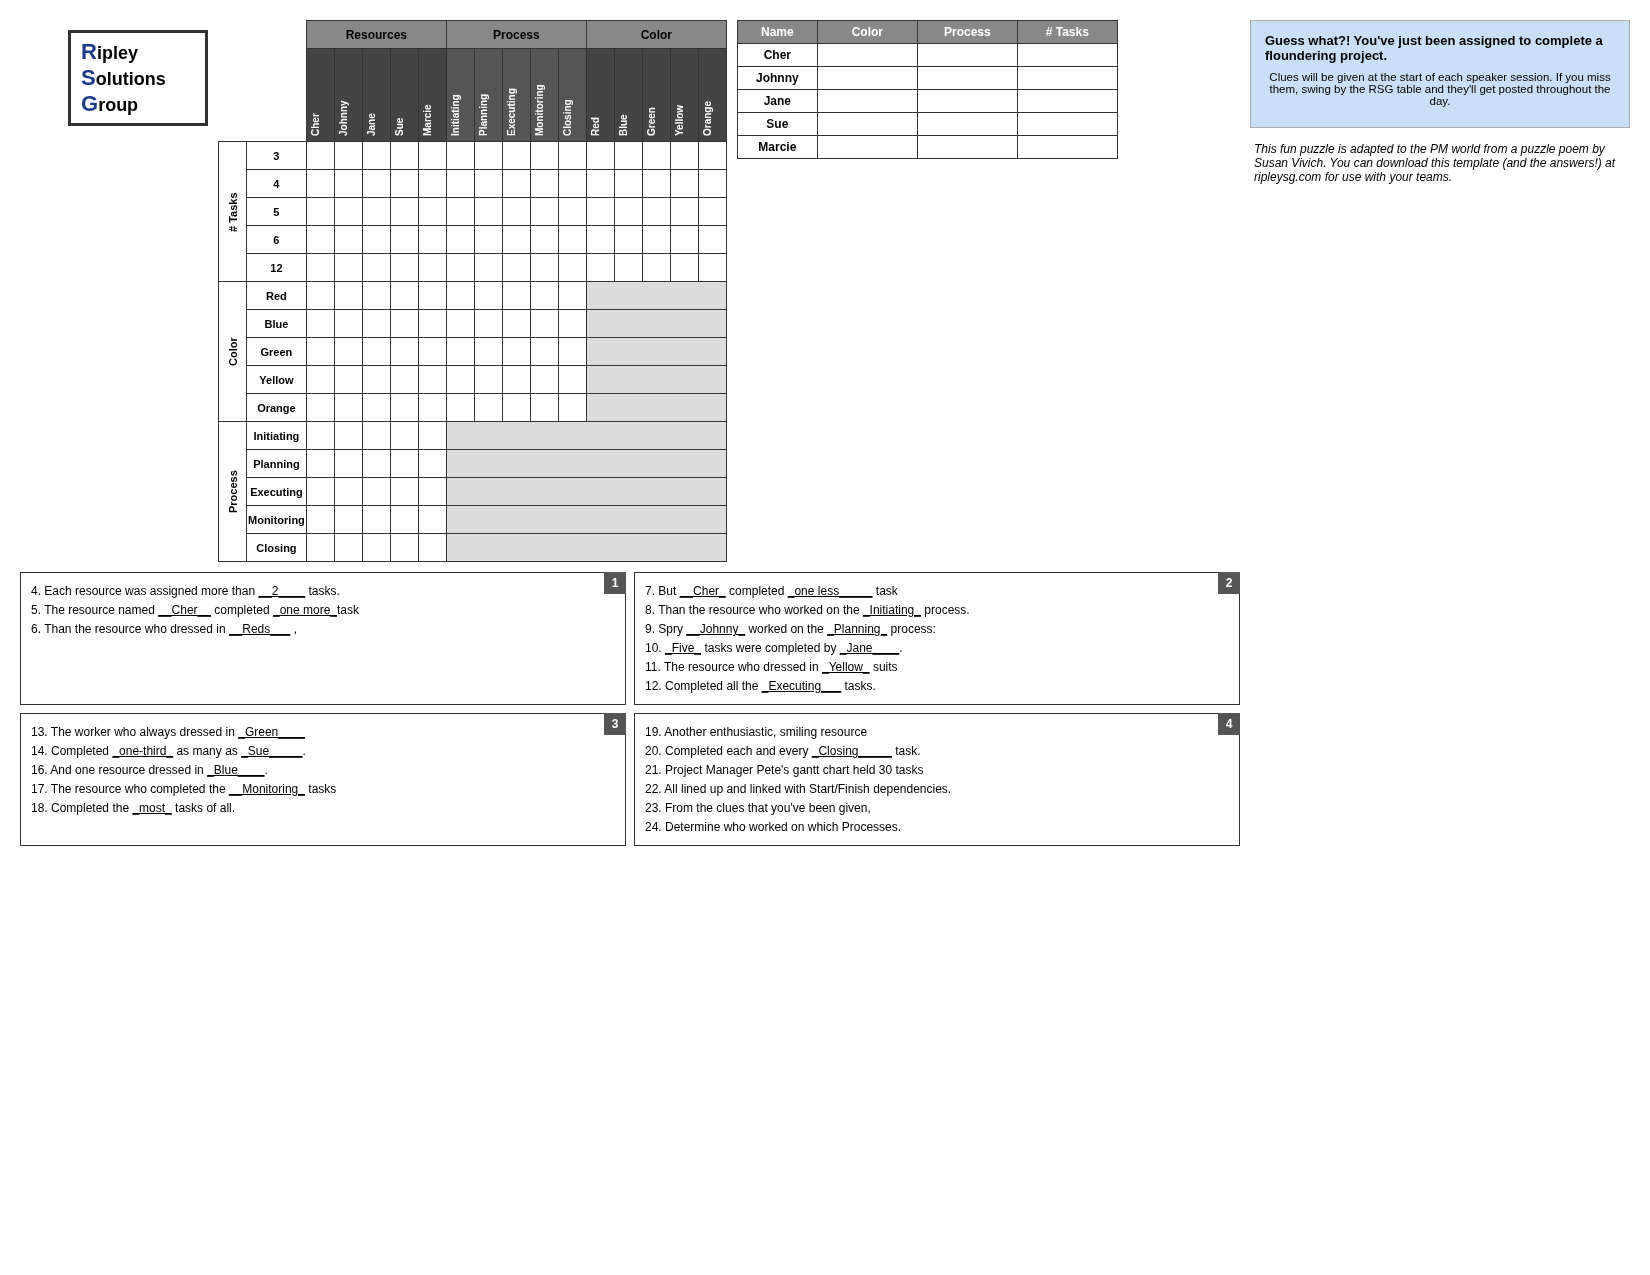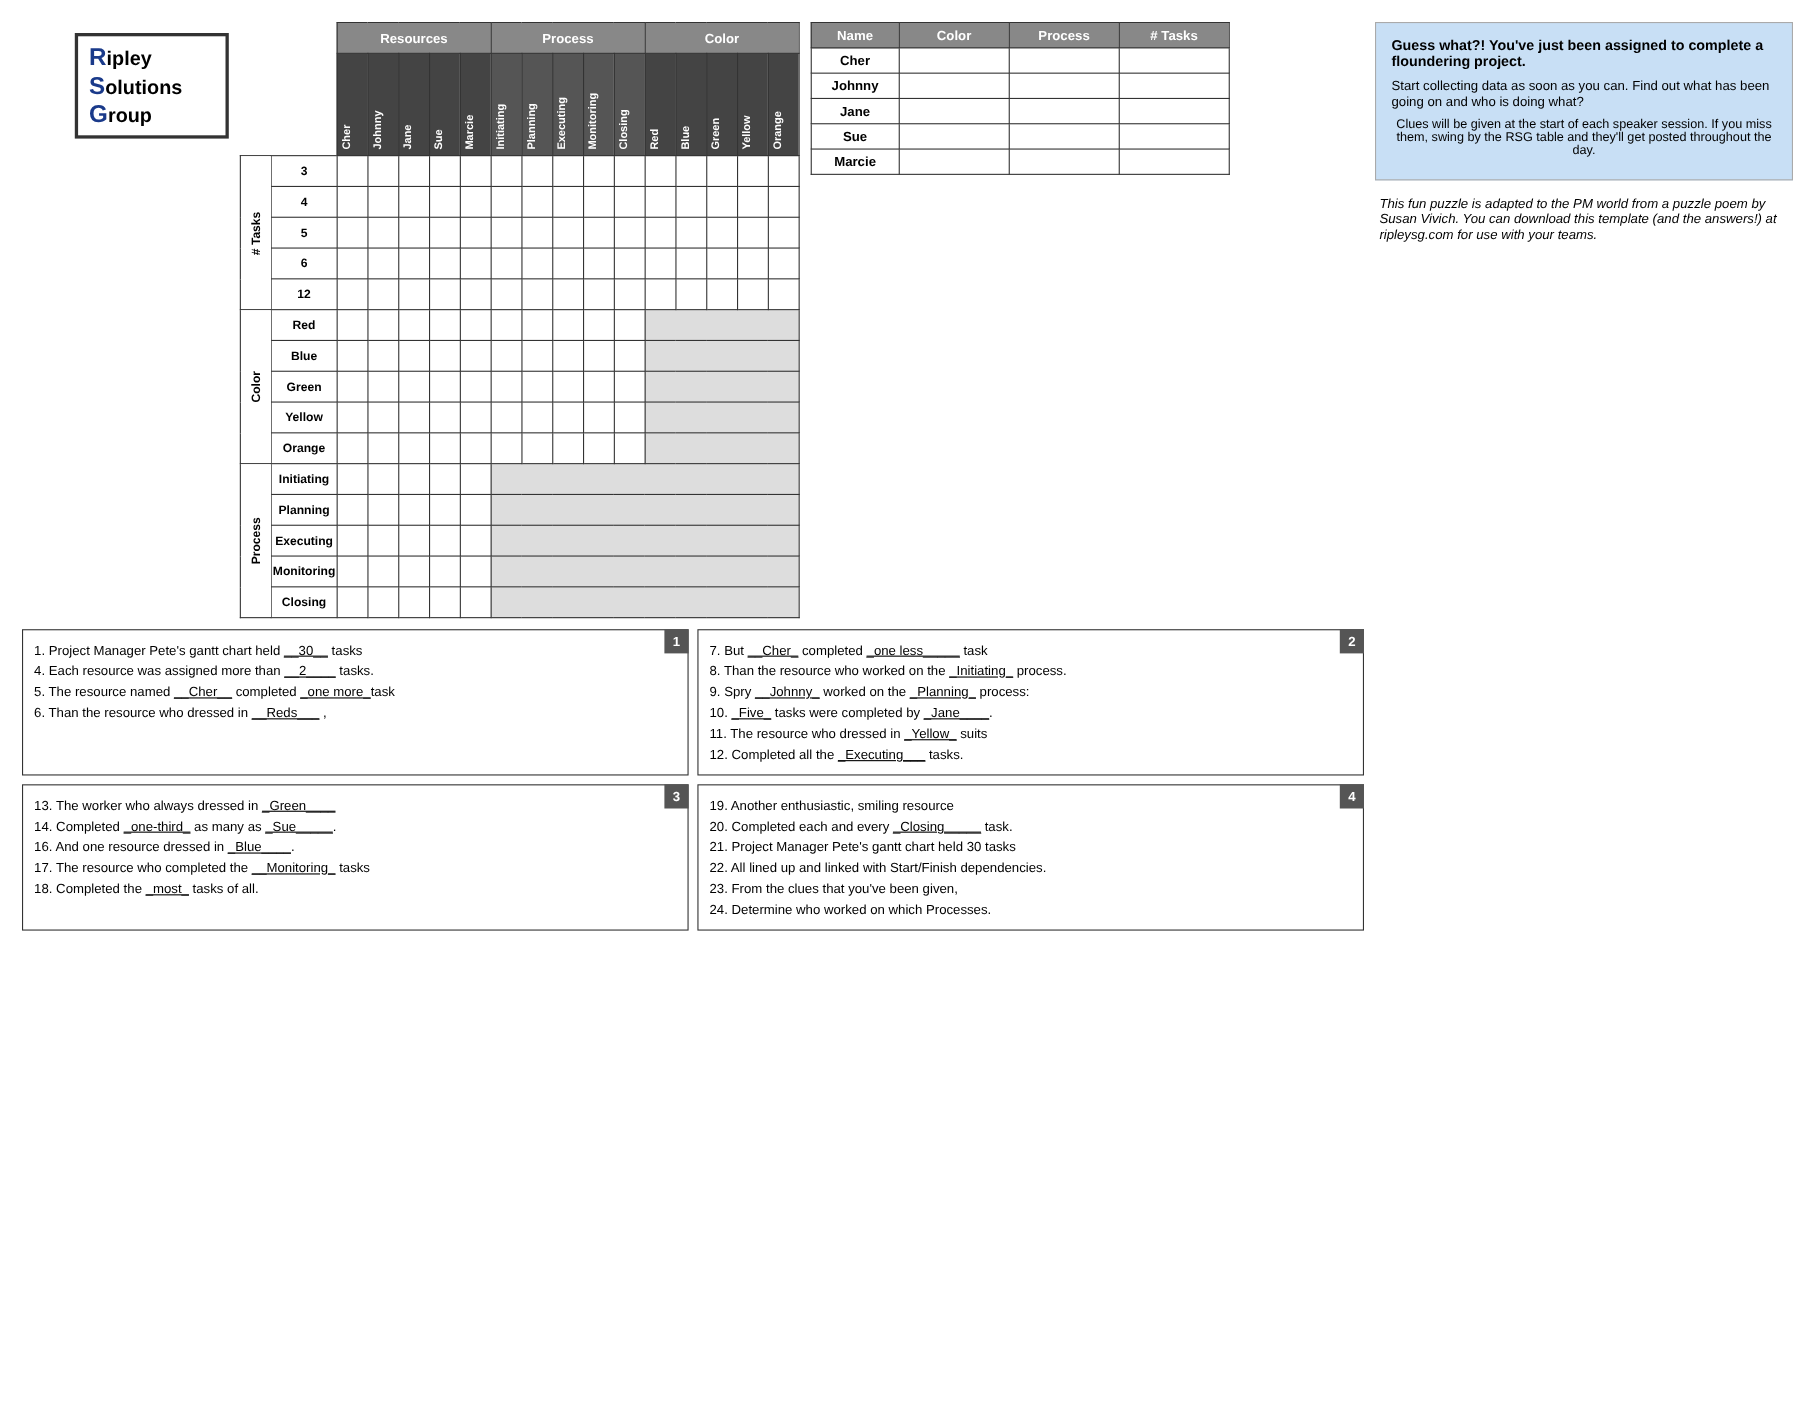--- a/index.html
+++ b/index.html
@@ -82,21 +82,21 @@
     .header-row-color {
       background: #444;
       color: white;
     }
     .top-group-header {
       font-weight: bold;
       font-size: 12px;
       text-align: center;
       border: 1.5px solid #333;
       background: #888;
-      color: #ffffff;
+      color: #000000;
     }
     .empty-corner {
       border: none !important;
       background: white;
     }
     .data-cell {
       background: white;
     }
     
     .side-tasks {
@@ -568,21 +568,20 @@
             </tr>
           </tbody>
         </table>
       </div>
     </div>
 
     <div class="clue-boxes">
 
       <div class="clue-box">
         <div class="clue-number">1</div>
-        <p>1.  Project Manager Pete's gantt chart held <span class="underline">__30__</span> tasks</p>
         <p>4.  Each resource was assigned more than <span class="underline">__2____</span> tasks.</p>
         <p>5.  The resource named <span class="underline">__Cher__</span> completed <span class="underline">_one more_</span>task</p>
         <p>6.  Than the resource who dressed in <span class="underline">__Reds___</span> ,</p>
       </div>
 
       <div class="clue-box">
         <div class="clue-number">2</div>
         <p>7.  But <span class="underline">__Cher_</span> completed <span class="underline">_one less_____</span> task</p>
         <p>8.  Than the resource who worked on the <span class="underline">_Initiating_</span> process.</p>
         <p>9.  Spry <span class="underline">__Johnny_</span> worked on the <span class="underline">_Planning_</span> process:</p>
@@ -608,20 +607,19 @@
         <p>22. All lined up and linked with Start/Finish dependencies.</p>
         <p>23. From the clues that you've been given,</p>
         <p>24. Determine who worked on which Processes.</p>
       </div>
     </div>
   </div>
 
   <div class="right-section">
     <div class="info-box">
       <div class="title">Guess what?! You've just been assigned to complete a floundering project.</div>
-      <div class="body-text">Start collecting data as soon as you can.  Find out what has been going on and who is doing what?</div>
       <div class="italic-text">Clues will be given at the start of each speaker session.  If you miss them, swing by the RSG table and they'll get posted throughout the day.</div>
     </div>
     <div class="footer-italic" style="font-style:italic; font-size:12px; padding:4px;">
       <span>This fun puzzle is adapted to the PM world from a puzzle poem by Susan Vivich.  You can download this template (and the answers!) at ripleysg.com for use with your teams.</span>
     </div>
   </div>
 </div>
 
 </body></html>

